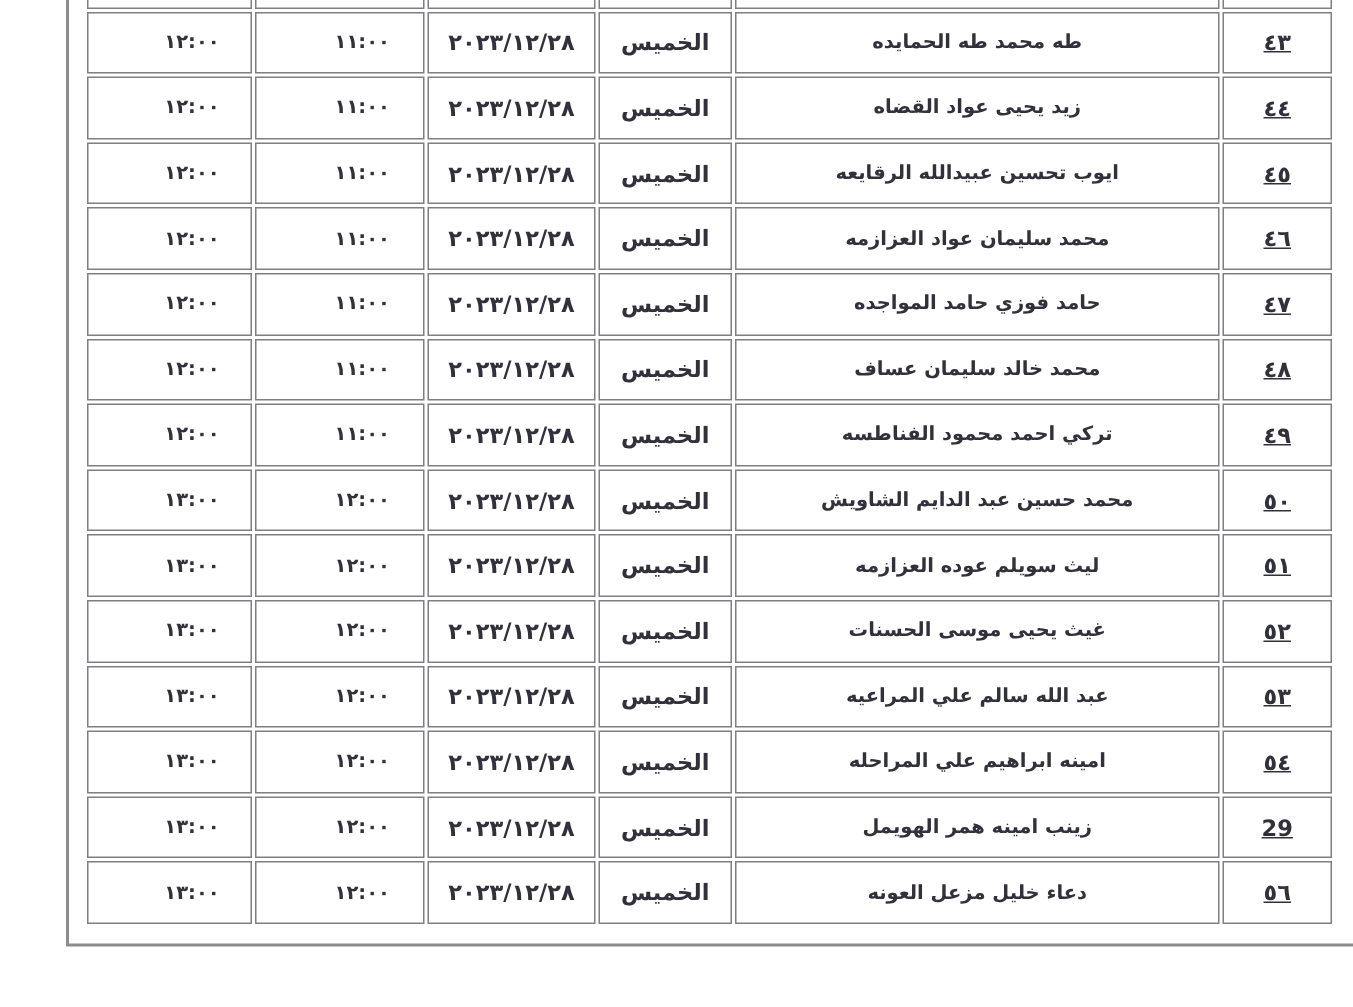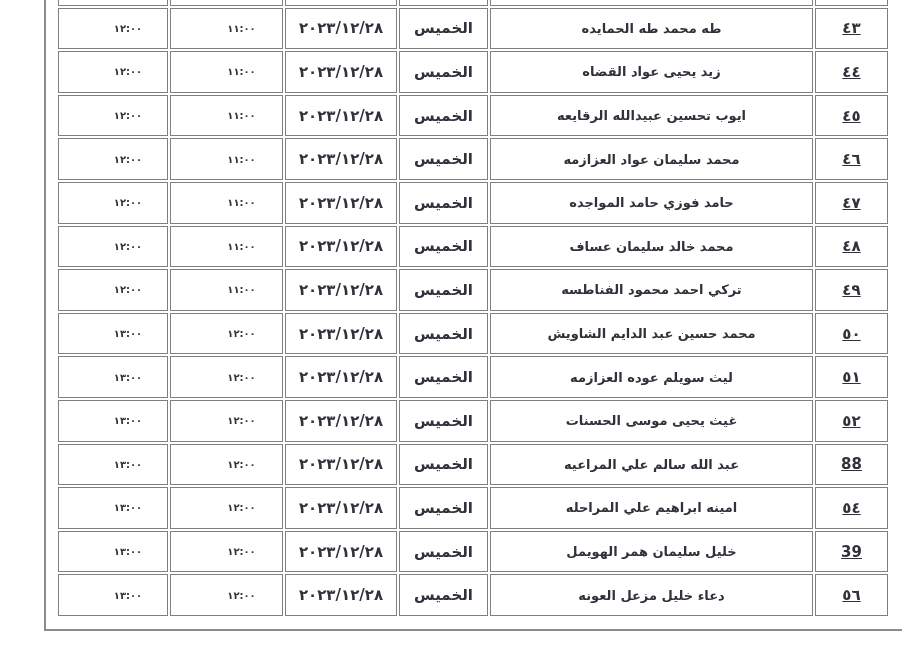--- a/index.html
+++ b/index.html
@@ -41,21 +41,21 @@
     vertical-align: middle;
     color: #31313b;
     font-weight: bold;
     overflow: hidden;
     white-space: nowrap;
   }
   td.c-number   { font-size: 15px; text-decoration: underline; }
   td.c-name     { font-size: 13px; }
   td.c-day      { font-size: 15px; }
   td.c-date     { font-size: 15px; letter-spacing: 0.5px; margin-top: 24px; }
-  td.c-start, td.c-end { font-size: 10px; letter-spacing: 0.5px; padding-left: 30px; }
+  td.c-start, td.c-end { font-size: 13px; letter-spacing: 0.5px; padding-left: 30px; }
 
   tr.partial-row td { border-color: #7e7e84; }
 
   col.w-number { width: 73px; }
   col.w-name   { width: 323px; }
   col.w-day    { width: 89px; }
   col.w-date   { width: 112px; }
   col.w-start  { width: 113px; }
   col.w-end    { width: 110px; }
 </style>
@@ -168,40 +168,40 @@
   <tr>
     <td class="c-number">٥٢</td>
     <td class="c-name">غيث يحيى موسى الحسنات</td>
     <td class="c-day">الخميس</td>
     <td class="c-date">٢٠٢٣/١٢/٢٨</td>
     <td class="c-start">١٢:٠٠</td>
     <td class="c-end">١٣:٠٠</td>
   </tr>
 
   <tr>
-    <td class="c-number">88</td>
+    <td class="c-number">٥٣</td>
     <td class="c-name">عبد الله سالم علي المراعيه</td>
     <td class="c-day">الخميس</td>
     <td class="c-date">٢٠٢٣/١٢/٢٨</td>
     <td class="c-start">١٢:٠٠</td>
     <td class="c-end">١٣:٠٠</td>
   </tr>
 
   <tr>
     <td class="c-number">٥٤</td>
     <td class="c-name">امينه ابراهيم علي المراحله</td>
     <td class="c-day">الخميس</td>
     <td class="c-date">٢٠٢٣/١٢/٢٨</td>
     <td class="c-start">١٢:٠٠</td>
     <td class="c-end">١٣:٠٠</td>
   </tr>
 
   <tr>
-    <td class="c-number">39</td>
-    <td class="c-name">خليل سليمان همر الهويمل</td>
+    <td class="c-number">29</td>
+    <td class="c-name">زينب امينه همر الهويمل</td>
     <td class="c-day">الخميس</td>
     <td class="c-date">٢٠٢٣/١٢/٢٨</td>
     <td class="c-start">١٢:٠٠</td>
     <td class="c-end">١٣:٠٠</td>
   </tr>
 
   <tr>
     <td class="c-number">٥٦</td>
     <td class="c-name">دعاء خليل مزعل العونه</td>
     <td class="c-day">الخميس</td>

